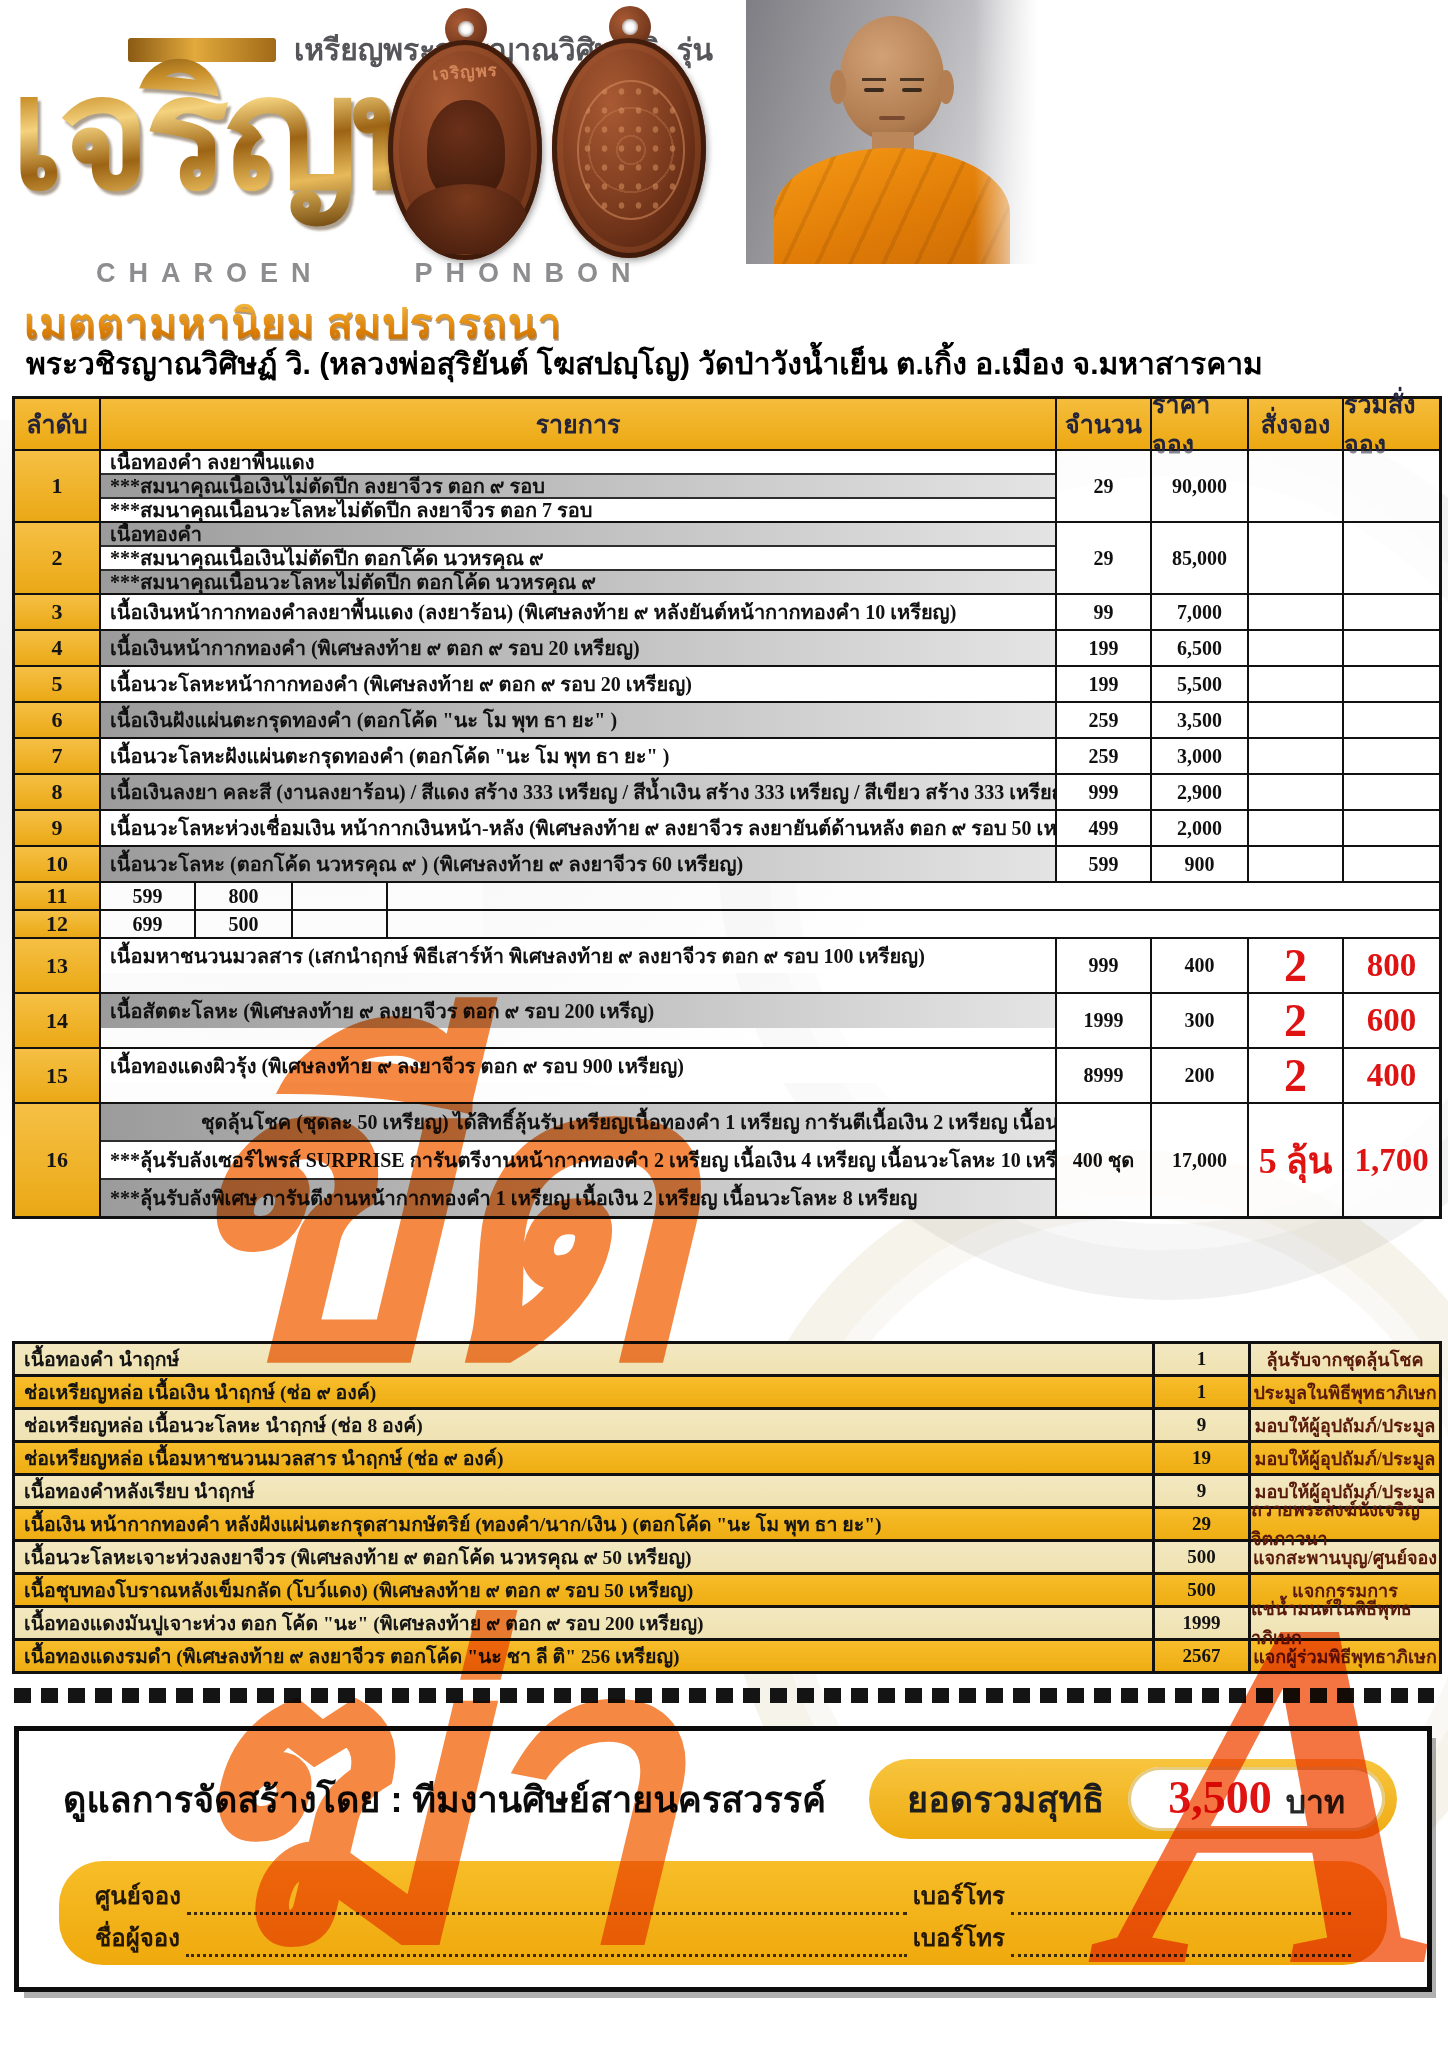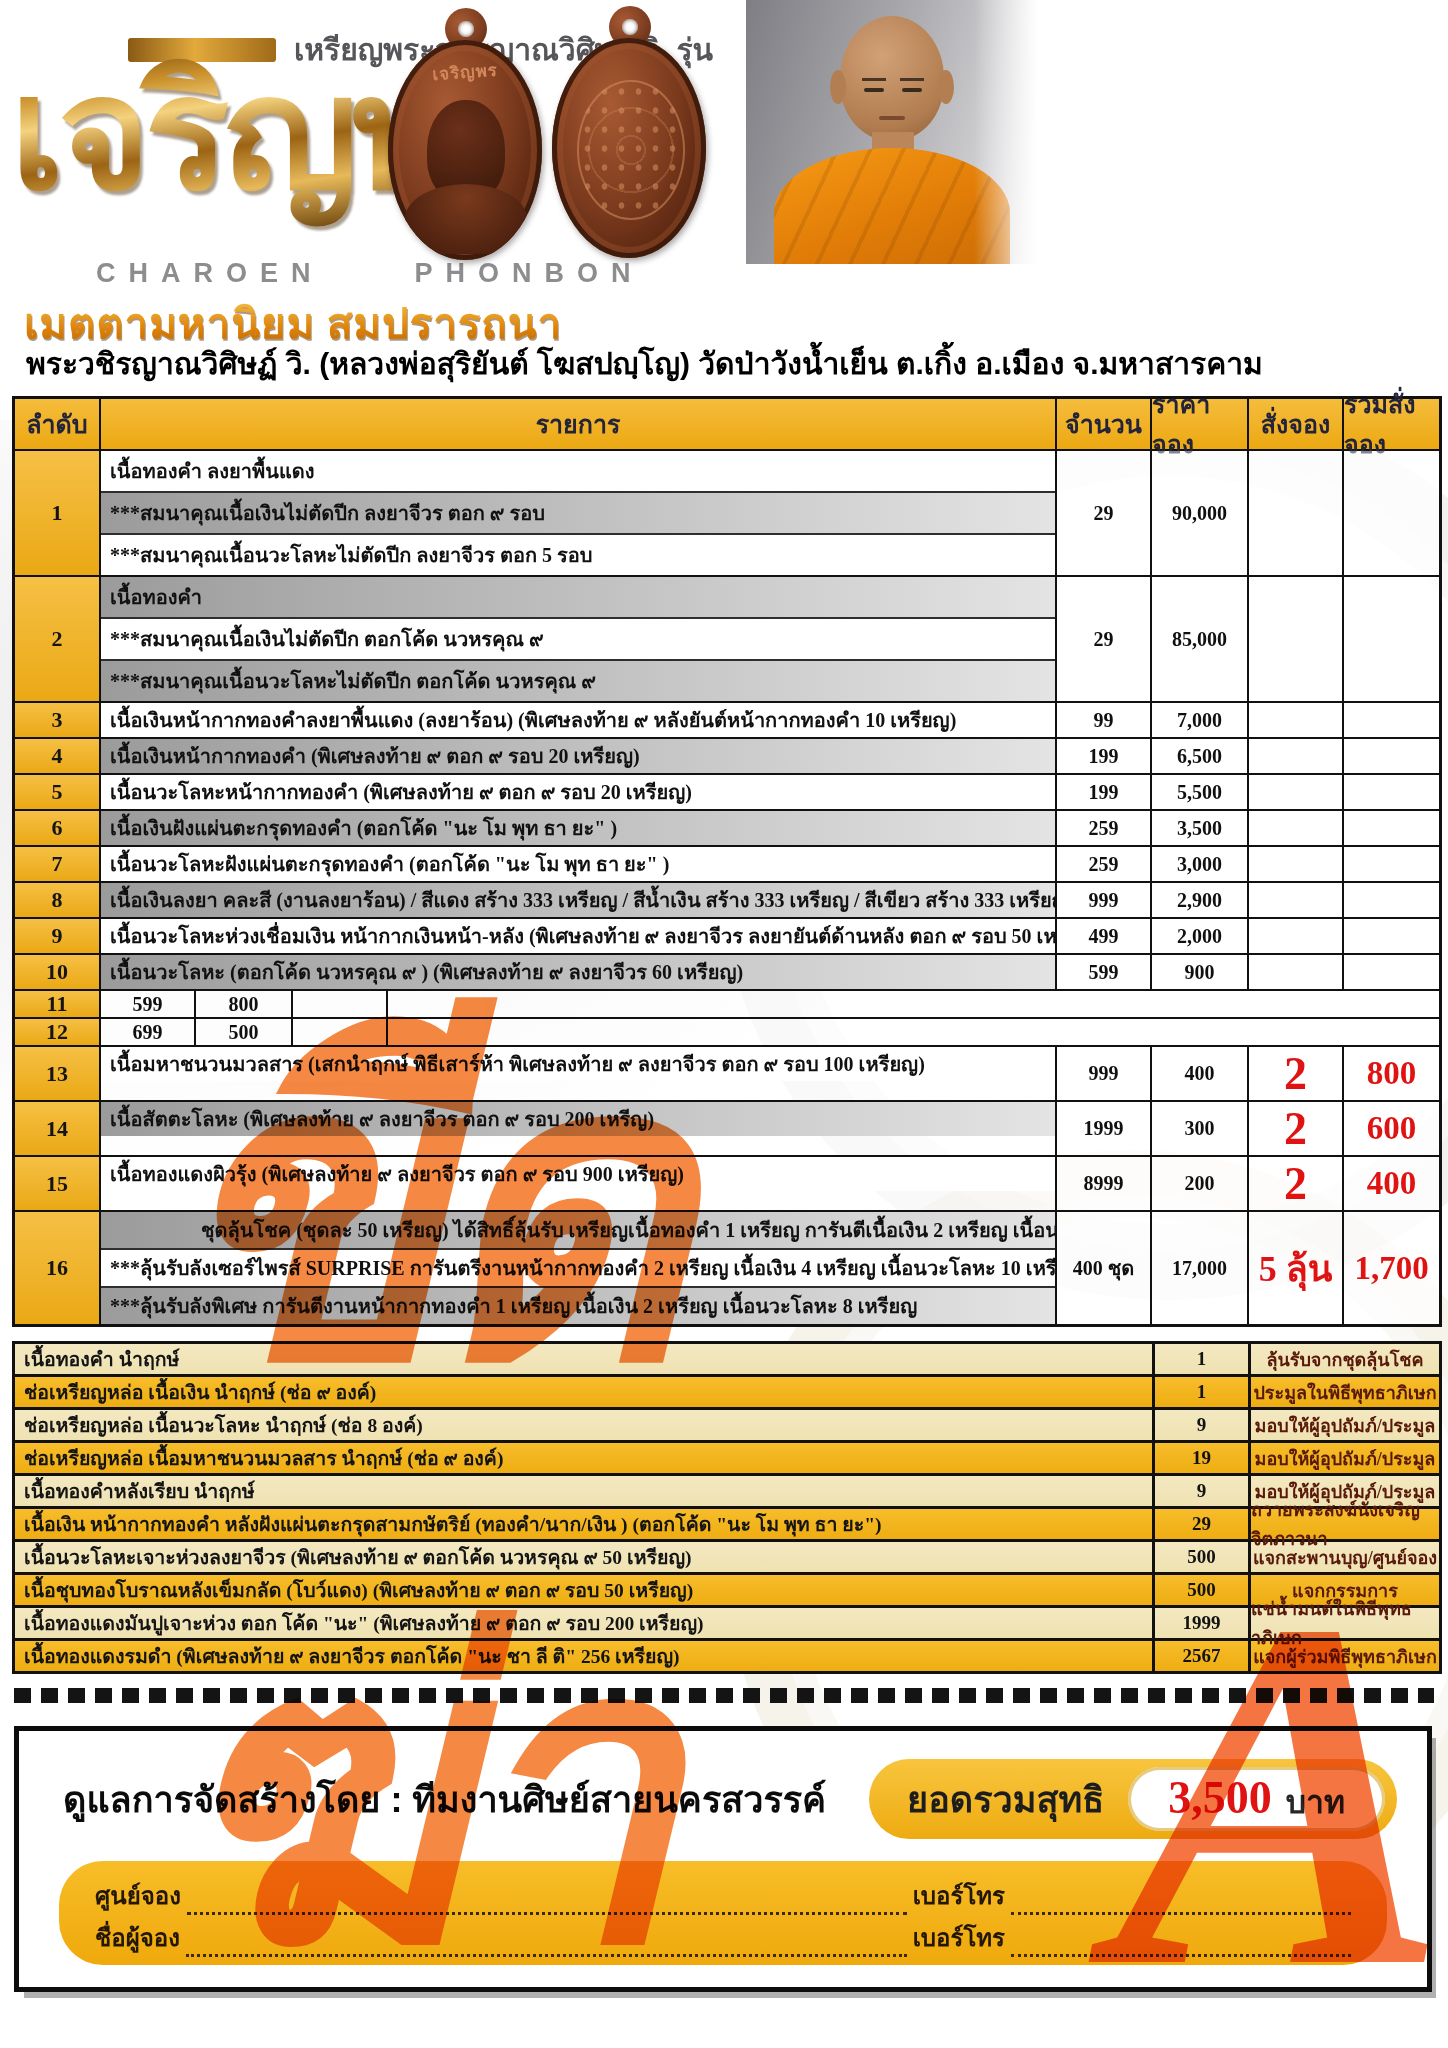--- a/index.html
+++ b/index.html
@@ -89,21 +89,21 @@
   .c-item{flex:1;min-width:0;}
   .c-qty{width:93px;flex:none;}
   .c-price{width:95px;flex:none;}
   .c-order{width:93px;flex:none;}
   .c-total{width:95px;flex:none;}
   .t1-row{display:flex;border-bottom:2px solid #111;}
   .t1-row:last-child{border-bottom:none;}
   .no-cell{display:flex;align-items:center;justify-content:center;border-right:2px solid #111;
            background:linear-gradient(180deg,#f6c045,#eaa815);font-weight:700;font-size:22px;color:#151515;}
   .item-cell{display:flex;flex-direction:column;border-right:2px solid #111;}
-  .t1-line{height:40px;display:flex;align-items:center;padding:0 9px;font-size:20px;font-weight:600;
+  .t1-line{height:22px;display:flex;align-items:center;padding:0 9px;font-size:20px;font-weight:600;
            color:#111;white-space:nowrap;overflow:hidden;border-top:2px solid #2e2e2e;}
   .t1-line:first-child{border-top:none;}
   .t1-row.single .t1-line{height:34px;}
   .t1-row.r16 .t1-line{height:36px;}
   .indent{padding-left:100px;}
   .shade-light{background:rgba(255,255,255,.94);}
   .shade-dark{background:linear-gradient(90deg,#9b9b9b,#c3c3c3 55%,#e4e4e4);}
   .val-cell{display:flex;align-items:center;justify-content:center;border-right:2px solid #111;
             font-size:20px;font-weight:700;color:#101010;background:rgba(255,255,255,.45);}
   .val-cell.c-total{border-right:none;}
@@ -212,21 +212,21 @@
         <div class="t1-hcell c-price">ราคาจอง</div>
         <div class="t1-hcell c-order">สั่งจอง</div>
         <div class="t1-hcell c-total">รวมสั่งจอง</div>
       </div>
     <div id="t1-body">
         <div class="t1-row">
           <div class="no-cell c-no">1</div>
           <div class="item-cell c-item">
             <div class="t1-line shade-light">เนื้อทองคำ ลงยาพื้นแดง</div>
             <div class="t1-line shade-dark">***สมนาคุณเนื้อเงินไม่ตัดปีก ลงยาจีวร ตอก ๙ รอบ</div>
-            <div class="t1-line shade-light">***สมนาคุณเนื้อนวะโลหะไม่ตัดปีก ลงยาจีวร ตอก 5 รอบ</div>
+            <div class="t1-line shade-light">***สมนาคุณเนื้อนวะโลหะไม่ตัดปีก ลงยาจีวร ตอก 7 รอบ</div>
           </div>
           <div class="val-cell c-qty">29</div>
           <div class="val-cell c-price">90,000</div>
           <div class="val-cell c-order hand"></div>
           <div class="val-cell c-total hand-sm"></div>
         </div>
         <div class="t1-row">
           <div class="no-cell c-no">2</div>
           <div class="item-cell c-item">
             <div class="t1-line shade-dark">เนื้อทองคำ</div>

